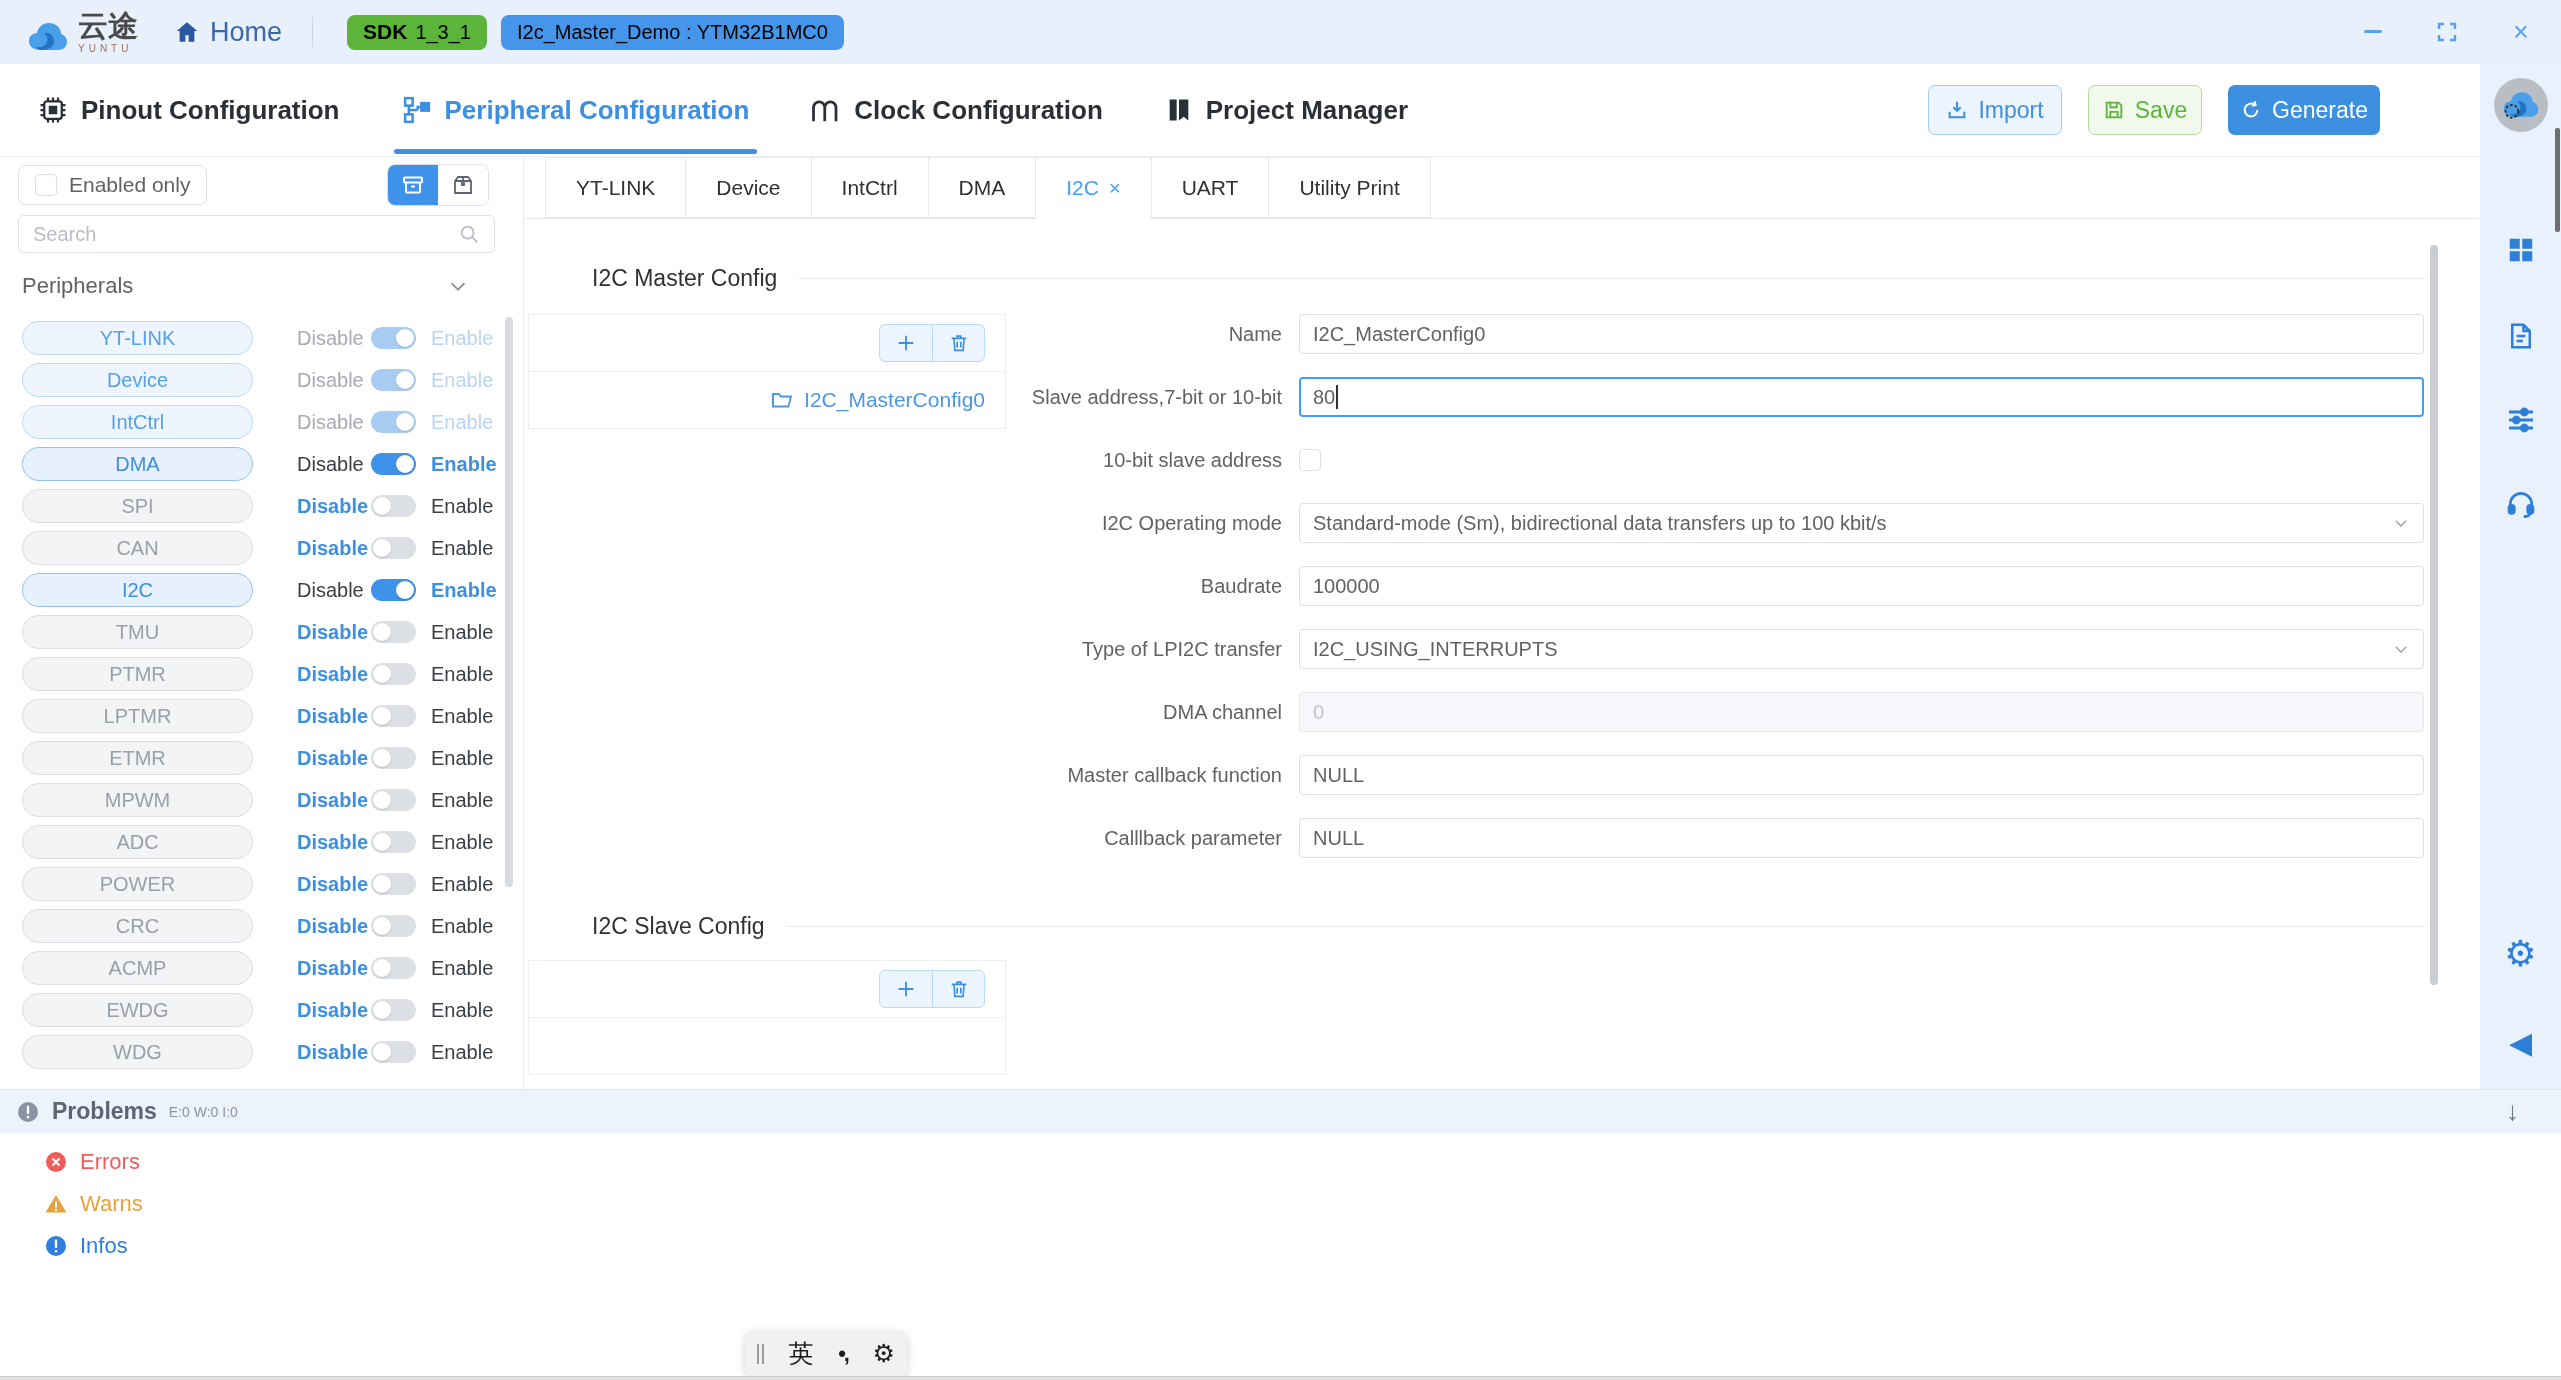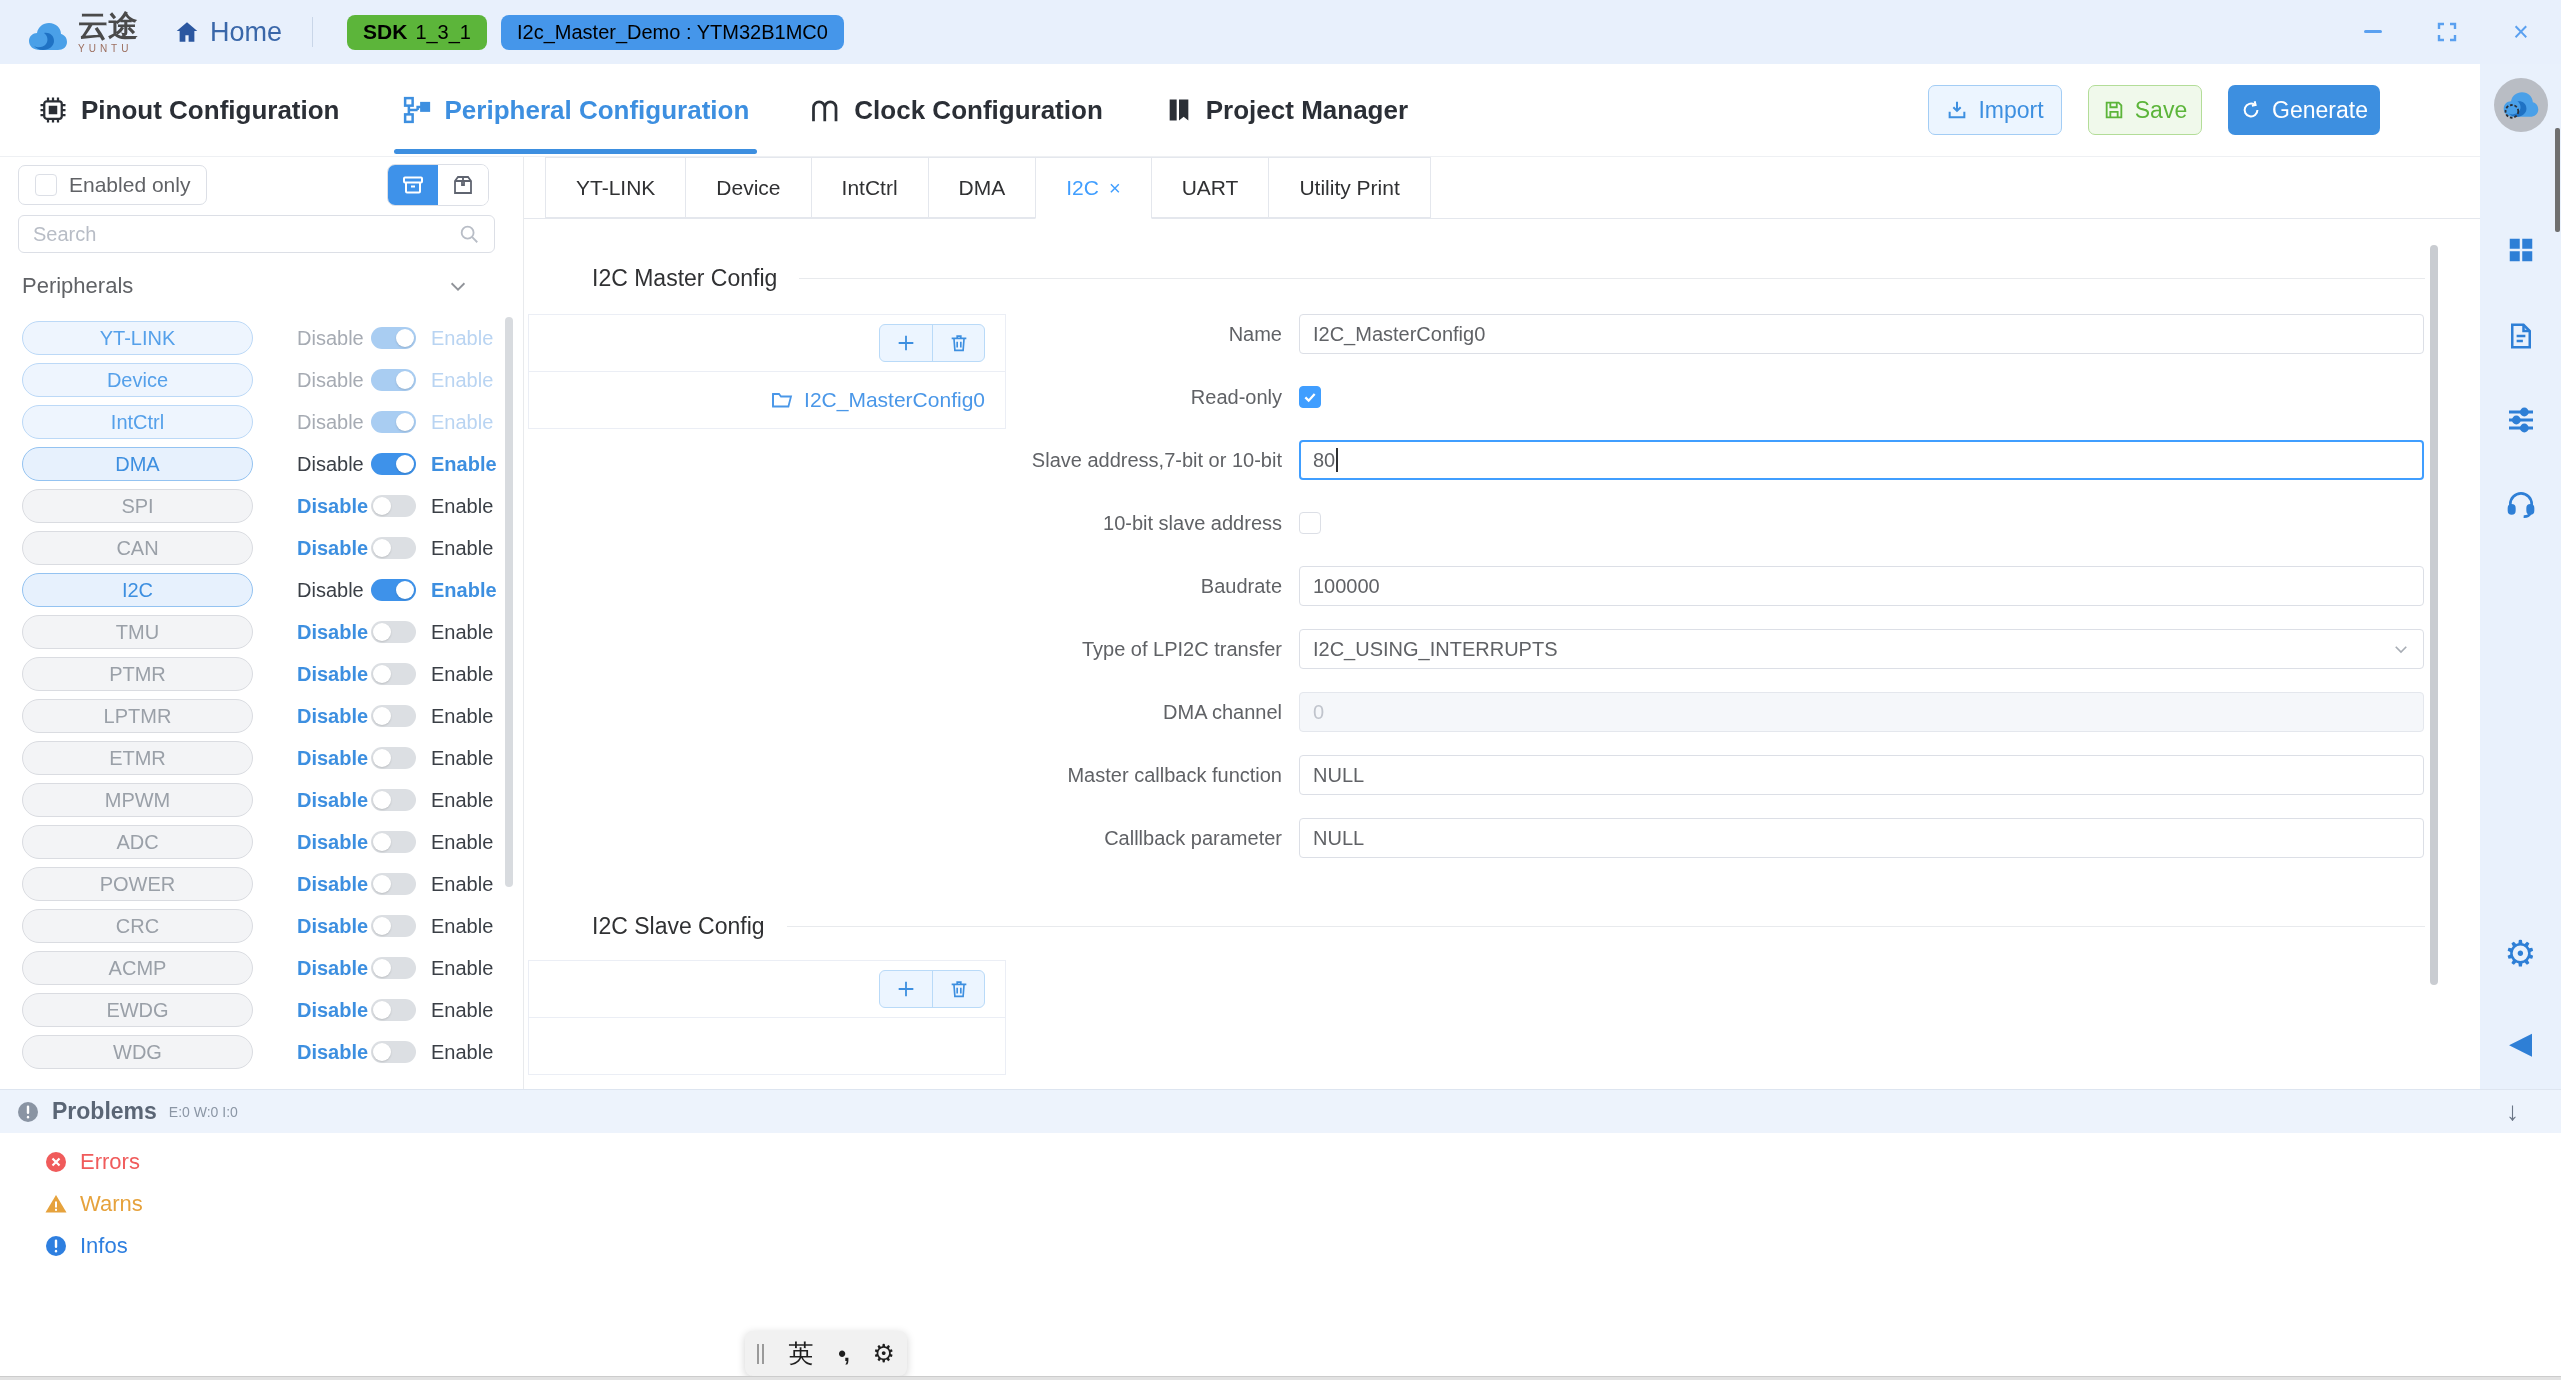--- a/index.html
+++ b/index.html
@@ -497,42 +497,45 @@
         </div>
 
         <div class="form-col">
           <div class="f-row">
             <label class="f-label">Name</label>
             <div class="f-ctrl">
                 <input class="f-input" value="I2C_MasterConfig0" style="">
               </div>
           </div>
           <div class="f-row">
-            <label class="f-label">Read-only</label>
-            <div class="f-ctrl">
-                <span class="checkbox st-checked">
-                  <svg width="16" height="16" viewBox="0 0 24 24">
-                    <path d="M5 12.5l5 5 9-10" stroke="#fff" stroke-width="3.4" fill="none"></path>
-                  </svg>
-                </span>
-              </div>
-          </div>
-          <div class="f-row">
             <label class="f-label">Slave address,7-bit or 10-bit</label>
             <div class="f-ctrl">
                 <div class="f-input focused">
                   <span>80</span>
                   <span class="caret"></span>
                 </div>
               </div>
           </div>
           <div class="f-row">
             <label class="f-label">10-bit slave address</label>
             <div class="f-ctrl">
                 <span class="checkbox st-unchecked"></span>
+              </div>
+          </div>
+          <div class="f-row">
+            <label class="f-label">I2C Operating mode</label>
+            <div class="f-ctrl">
+                <div class="f-select">
+                  <span>Standard-mode (Sm), bidirectional data transfers up to 100 kbit/s</span>
+                  <span class="chev">
+                    <svg width="18" height="18" viewBox="0 0 24 24" fill="none" stroke="#a8adb5" stroke-width="2.2">
+                      <path d="M5 9l7 7 7-7"></path>
+                    </svg>
+                  </span>
+                </div>
               </div>
           </div>
           <div class="f-row">
             <label class="f-label">Baudrate</label>
             <div class="f-ctrl">
                 <input class="f-input" value="100000" style="">
               </div>
           </div>
           <div class="f-row">
             <label class="f-label">Type of LPI2C transfer</label>

